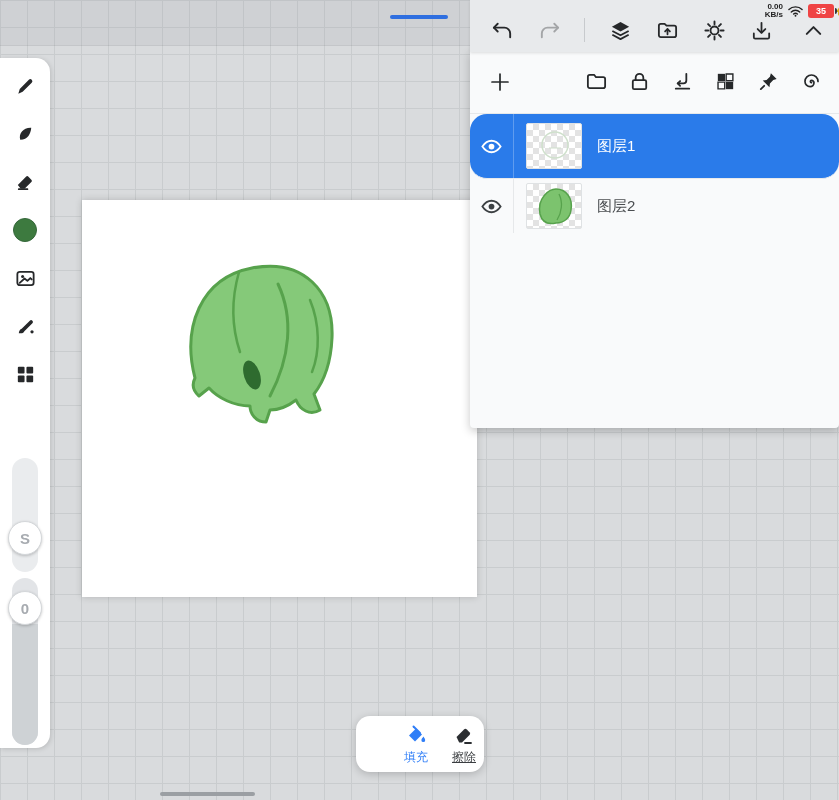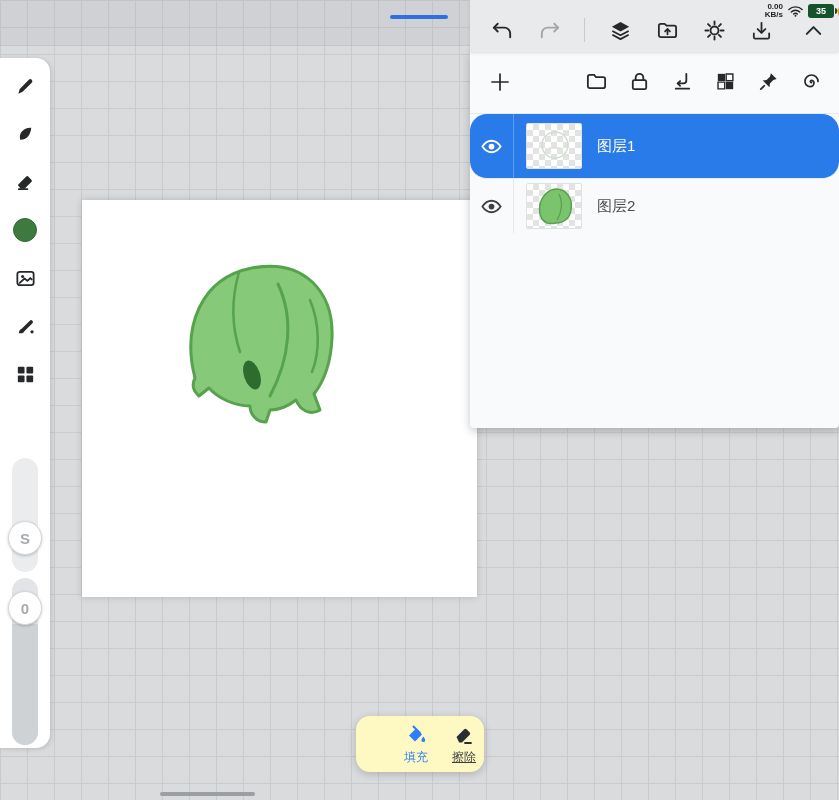--- a/index.html
+++ b/index.html
@@ -29,21 +29,21 @@
     background:#e8eaec; display:flex; align-items:center; padding:8px 0 0 20px; gap:23px;
     box-shadow:0 1px 3px rgba(0,0,0,0.12); z-index:30; }
   .tb-btn { width:24px; height:24px; display:flex; align-items:center; justify-content:center; cursor:pointer; }
   .tb-divider { width:1px; height:24px; background:#c7cacd; }
   .dim { opacity:.35; }
   .tb-chevron { margin-left:auto; margin-right:14px; }
 
   
   .status { position:absolute; right:5px; top:3px; display:flex; align-items:center; gap:5px; z-index:40; }
   .speed { font-size:8px; line-height:8px; color:#222; text-align:right; font-weight:bold; }
-  .battery { position:relative; width:26px; height:14px; background:#14532d; border-radius:3px;
+  .battery { position:relative; width:26px; height:14px; background:#ef4444; border-radius:3px;
     color:#fff; font-size:9px; font-weight:bold; display:flex; align-items:center; justify-content:center; }
   .battery:after { content:""; position:absolute; right:-3px; top:4px; width:2.5px; height:6px;
     background:#34383b; border-radius:0 2px 2px 0; }
   .bolt { position:absolute; right:-8px; top:2px; }
 
   
   .layers-panel { position:absolute; left:470px; top:50px; width:369px; height:378px;
     background:#f9fafb; z-index:25; box-shadow:0 3px 10px rgba(0,0,0,0.22);
     border-radius:0 0 4px 4px; display:flex; flex-direction:column; }
   .lp-header { height:64px; display:flex; align-items:center; padding:0 16px 0 18px;
@@ -84,21 +84,21 @@
     font-size:15px; font-weight:bold; color:#a7abb0; cursor:pointer; }
   .handle-s { top:463px; }
   .handle-o { top:533px; }
 
   
   .canvas { position:absolute; left:82px; top:200px; width:395px; height:397px; background:#fff;
     box-shadow:0 0 7px rgba(0,0,0,0.18); z-index:5; }
 
   
   .bottom-toolbar { position:absolute; left:50%; transform:translateX(-50%); top:716px;
-    width:128px; height:56px; background:#fef9c3; border-radius:14px;
+    width:128px; height:56px; background:#ffffff; border-radius:14px;
     box-shadow:0 2px 8px rgba(0,0,0,0.2); display:flex; align-items:center; justify-content:center;
     gap:24px; z-index:35;padding-left:41px; }
   .bt-item { display:flex; flex-direction:column; align-items:center; gap:2px; cursor:pointer; }
   .bt-label { font-size:12px; }
   .fill-label { color:#2f7ef7; }
   .erase-label { color:#3b3e41;text-decoration:underline; }
 </style>
 </head>
 <body>
 

